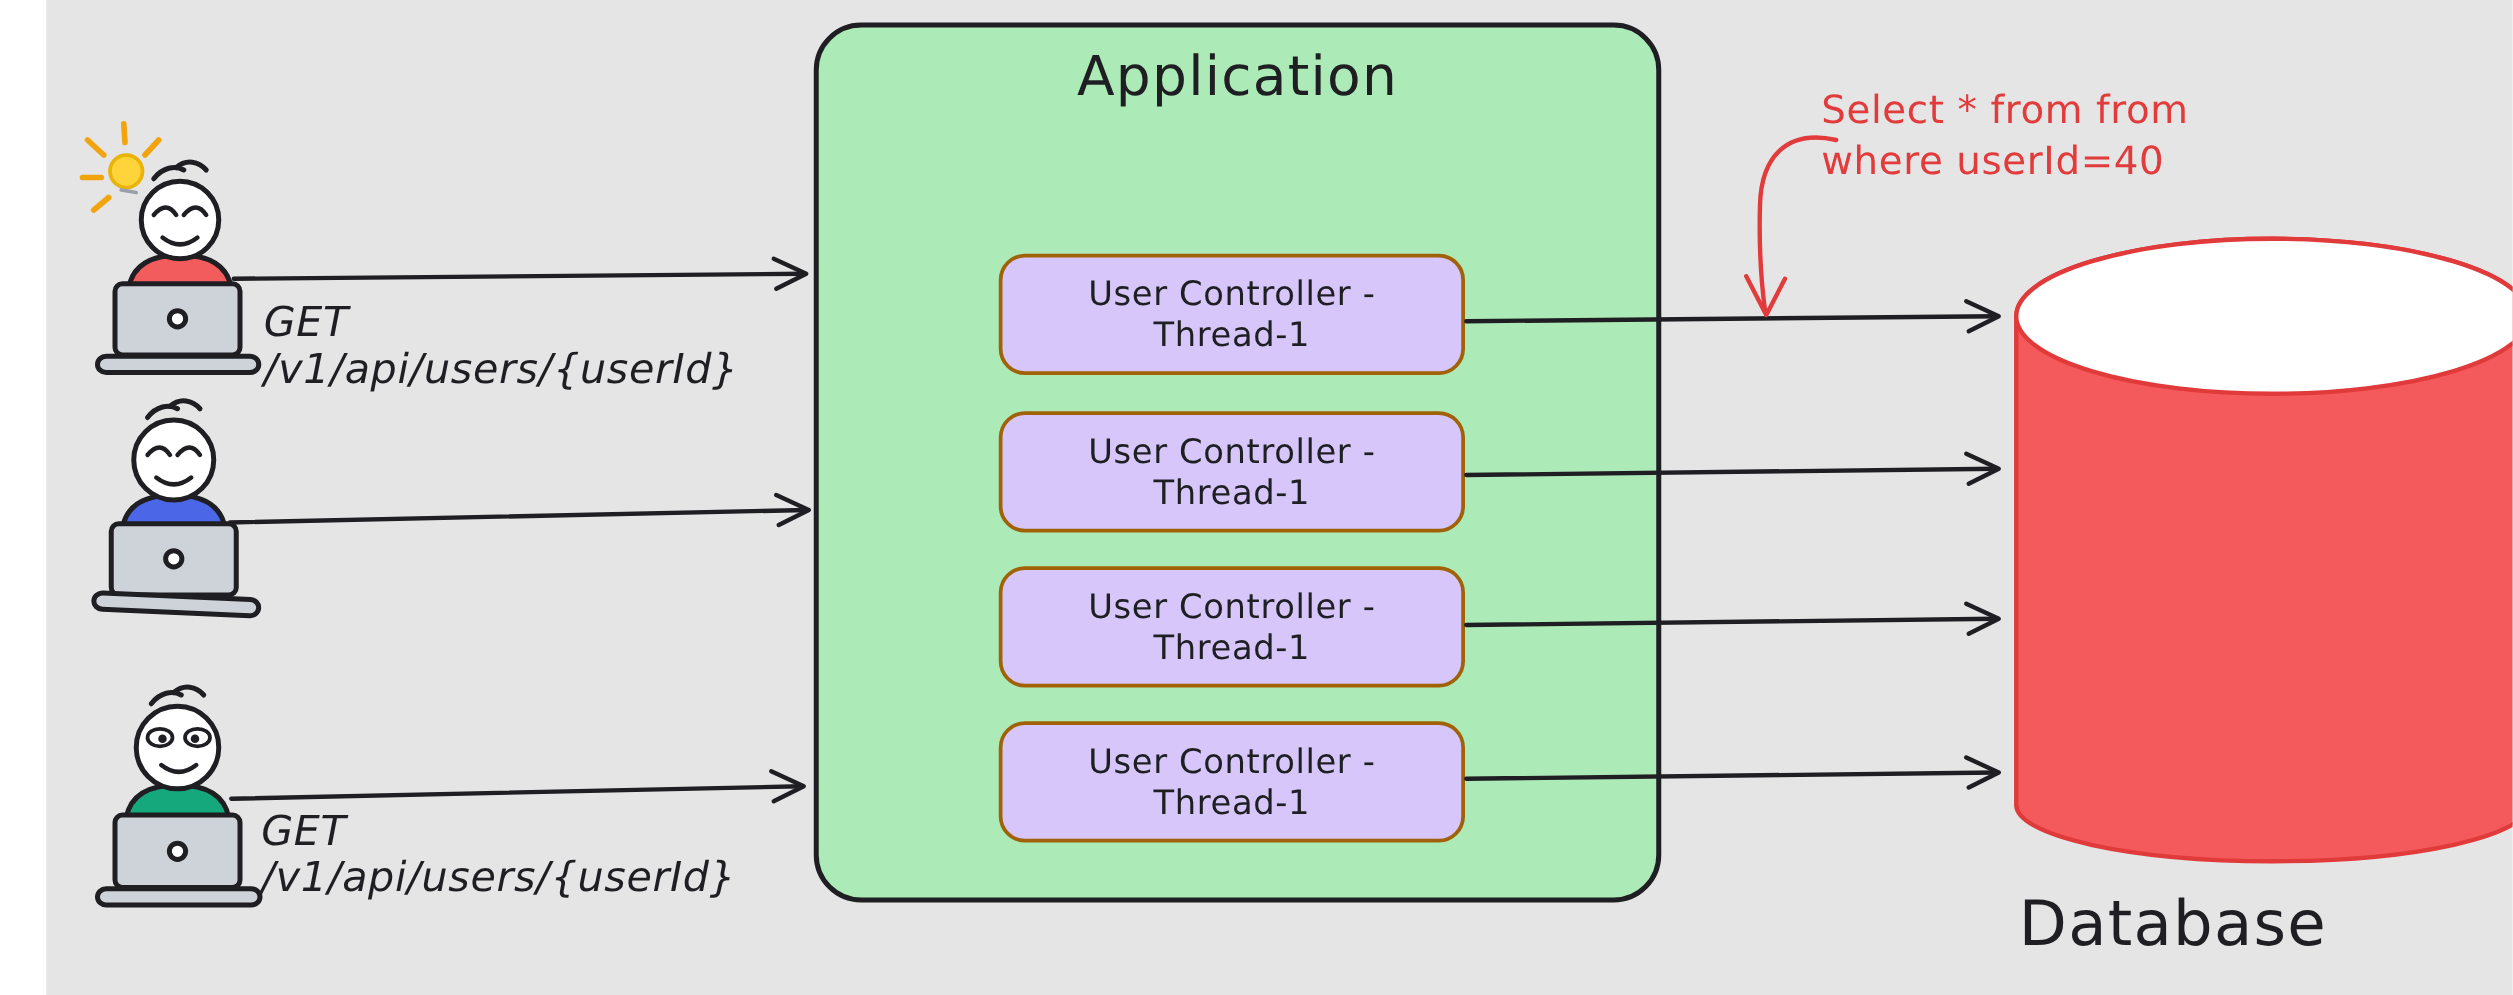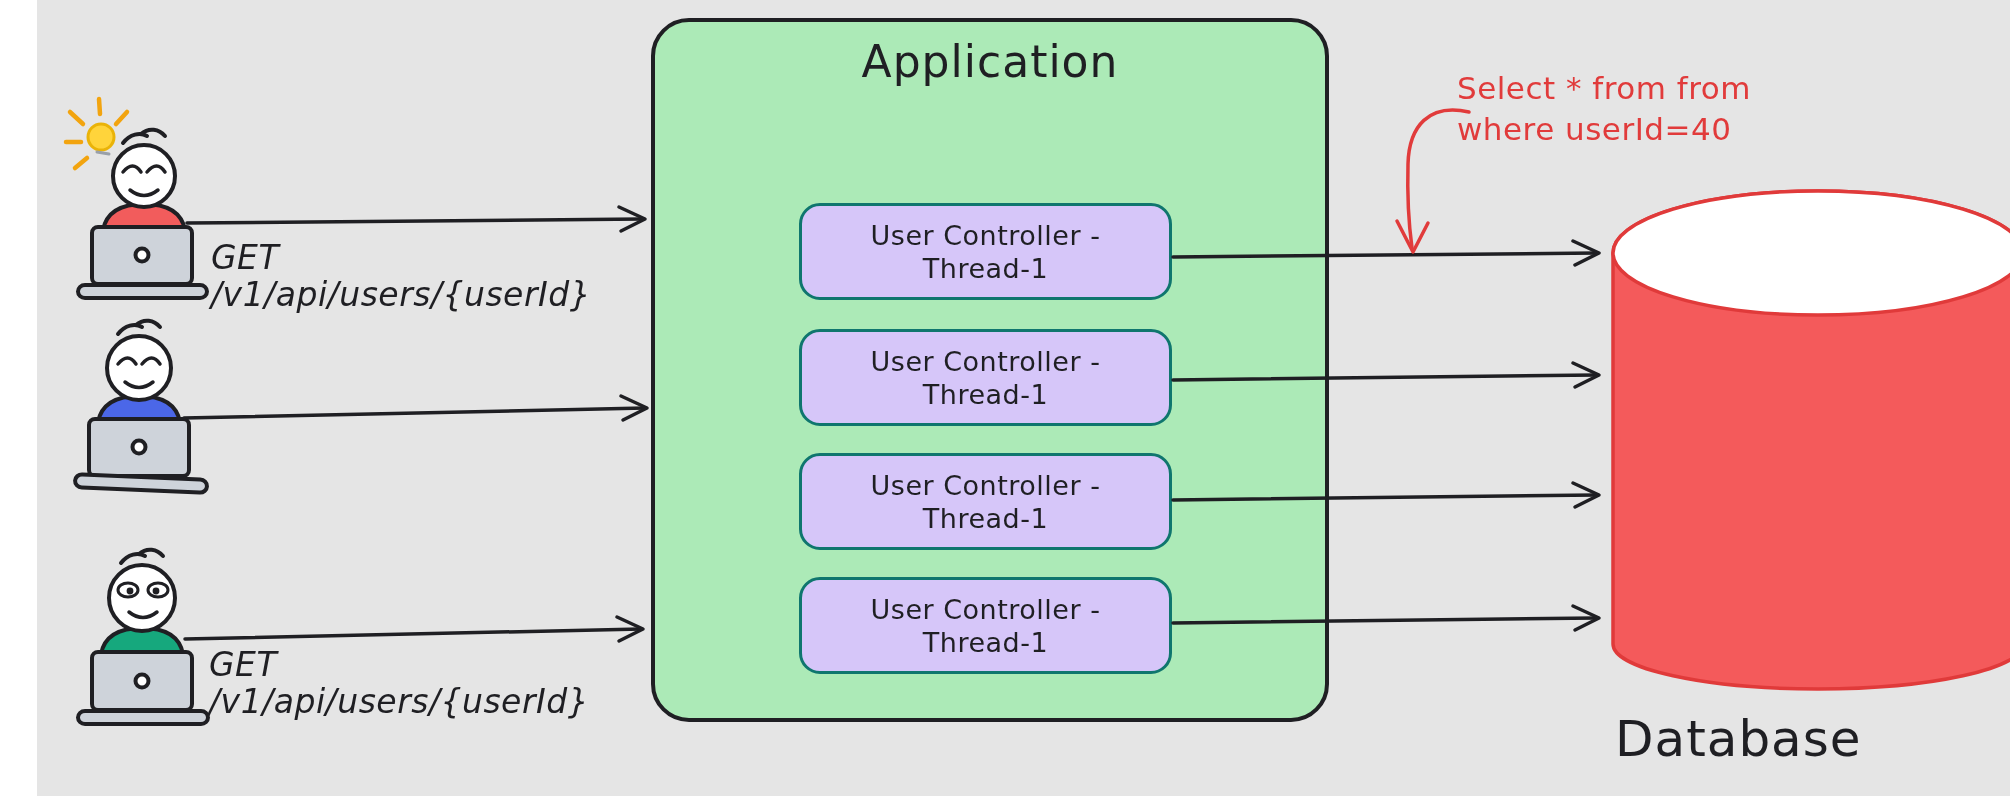--- a/index.html
+++ b/index.html
@@ -12,21 +12,21 @@
     position:absolute;left:614px;top:18px;width:678px;height:704px;
     background:#aceab7;border:4px solid #1f1f23;border-radius:38px;
     box-sizing:border-box;z-index:1;
   }
   .app-title{
     margin-top:14px;text-align:center;font-size:44px;line-height:52px;
     color:#1f1f23;letter-spacing:1px;
   }
   .thread-box{
     position:absolute;left:144px;width:373px;height:97px;
-    background:#d6c6f9;border:3px solid #0f766e;border-radius:21px;
+    background:#d6c6f9;border:3px solid #a16207;border-radius:21px;
     box-sizing:border-box;display:flex;flex-direction:column;
     align-items:center;justify-content:center;z-index:2;
   }
   .thread-box .t-line{font-size:27px;line-height:33px;letter-spacing:0.5px;}
   .t1{top:181px}.t2{top:307px}.t3{top:431px}.t4{top:555px}
   
   .overlay{position:absolute;left:0;top:0;z-index:5;}
   
   .label{position:absolute;z-index:6;font-size:33px;line-height:37px;color:#1f1f23;letter-spacing:0.5px;font-style:italic;}
   .get-1{left:174px;top:239px;}

